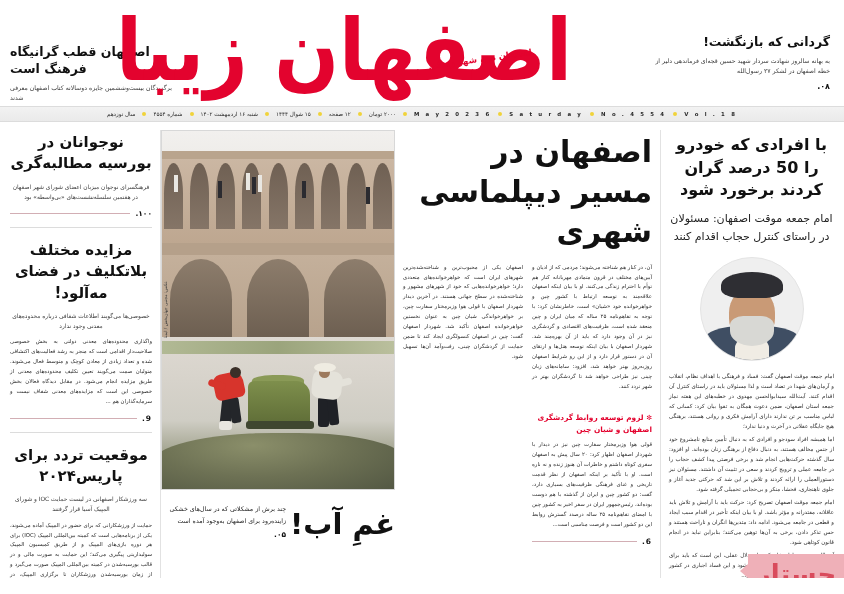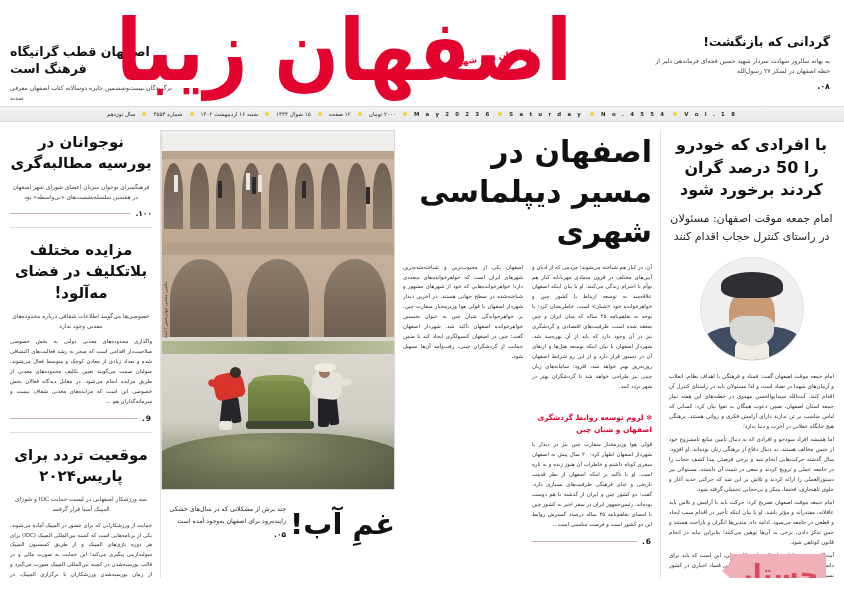--- a/index.html
+++ b/index.html
@@ -450,21 +450,21 @@
     line-height: 1.84;
     text-align: justify;
     margin-top: 6px;
   }
   .l-div {
     height:1px; background:#dcdcdc; margin: 9px 0 10px 0;
   }
 
   .jostar {
     position: absolute;
-    right: 18px;
+    right: 0;
     bottom: 0px;
     width: 96px;
     height: 40px;
     background: #efb0b8;
     display:flex; align-items:center; justify-content:center;
   }
   .jostar-txt {
     font-size: 26px;
     font-weight: bold;
     color: #d94b5c;

